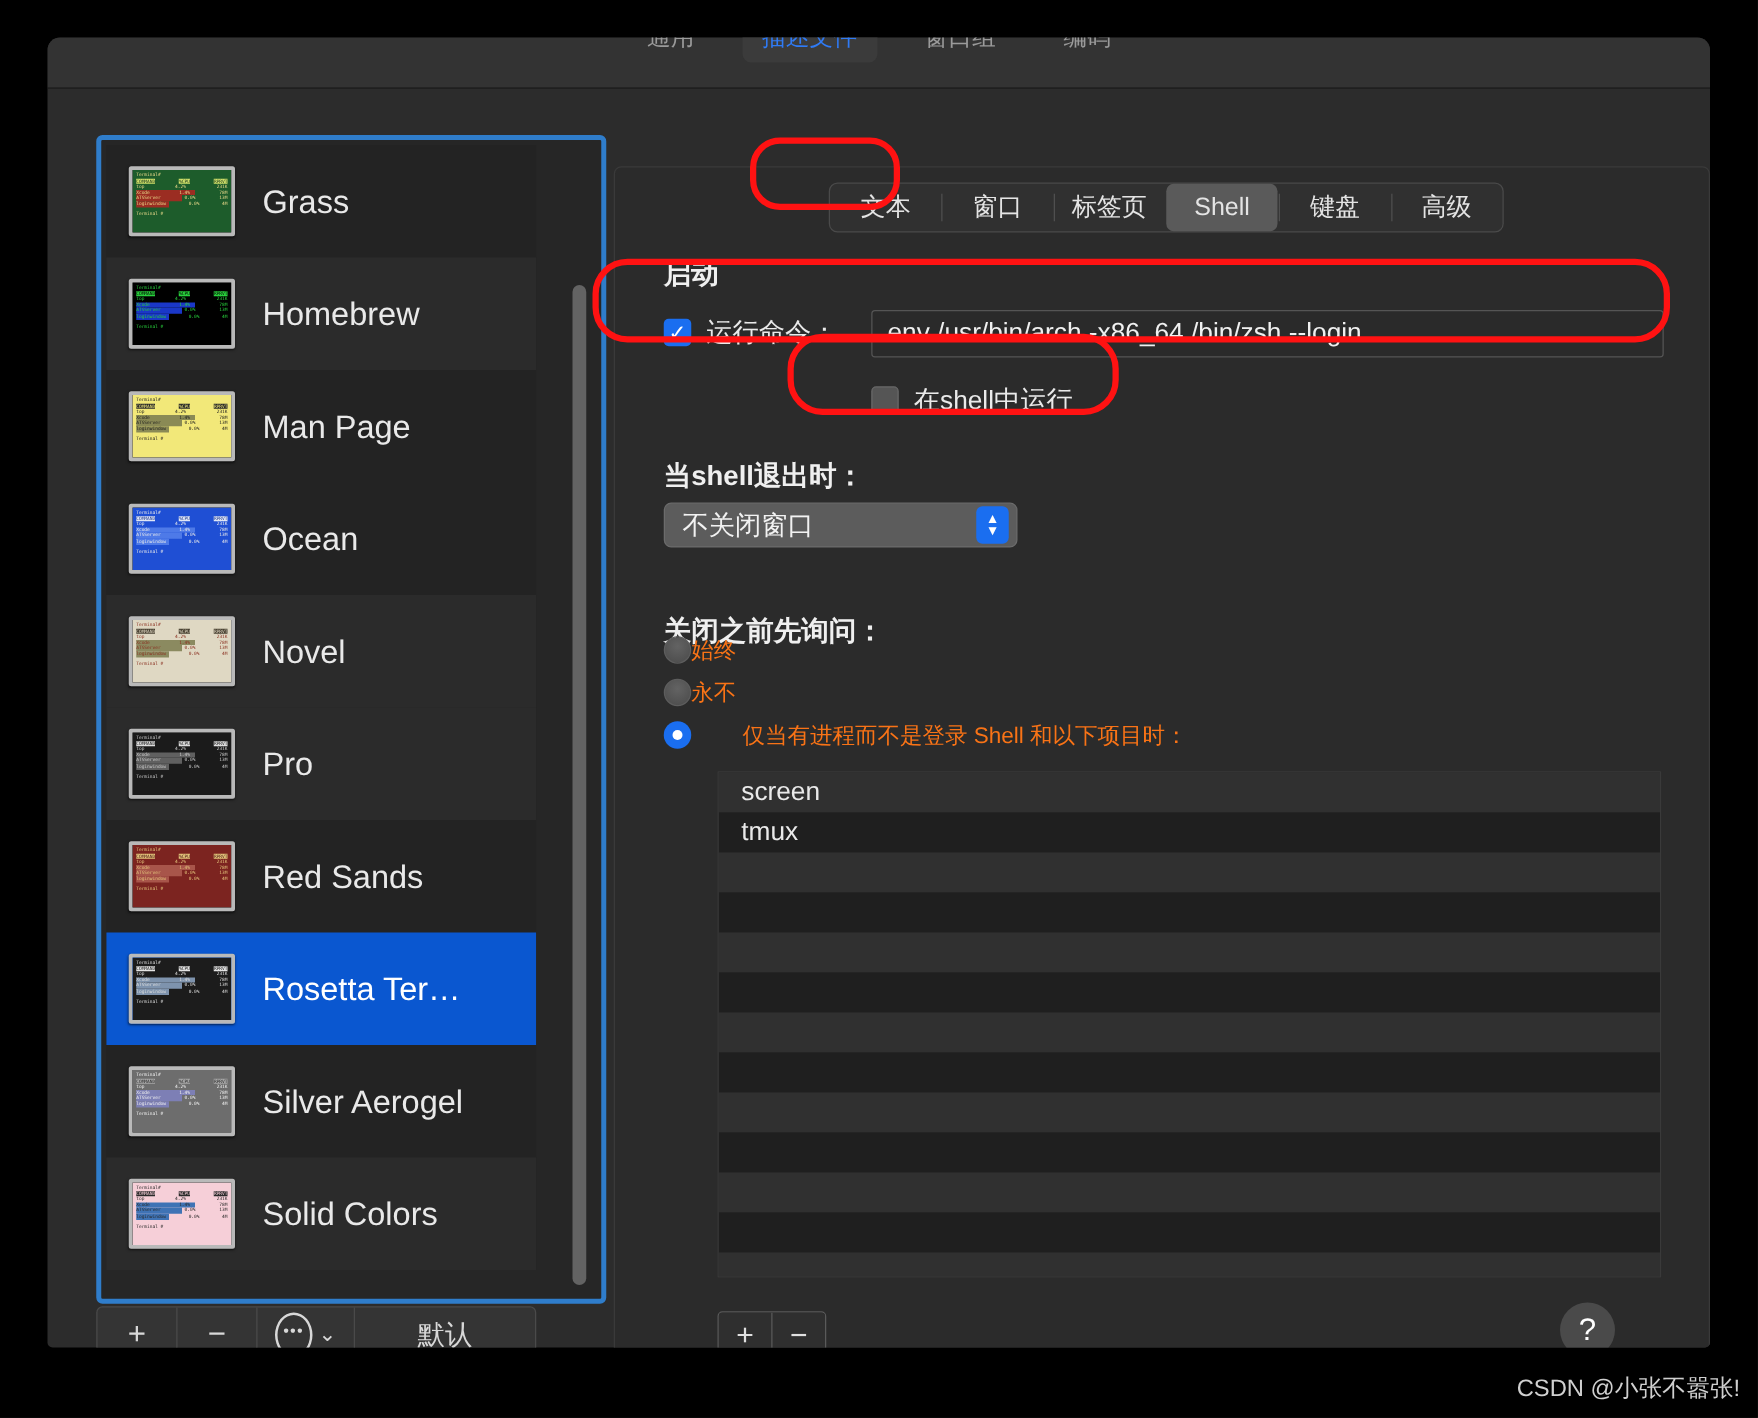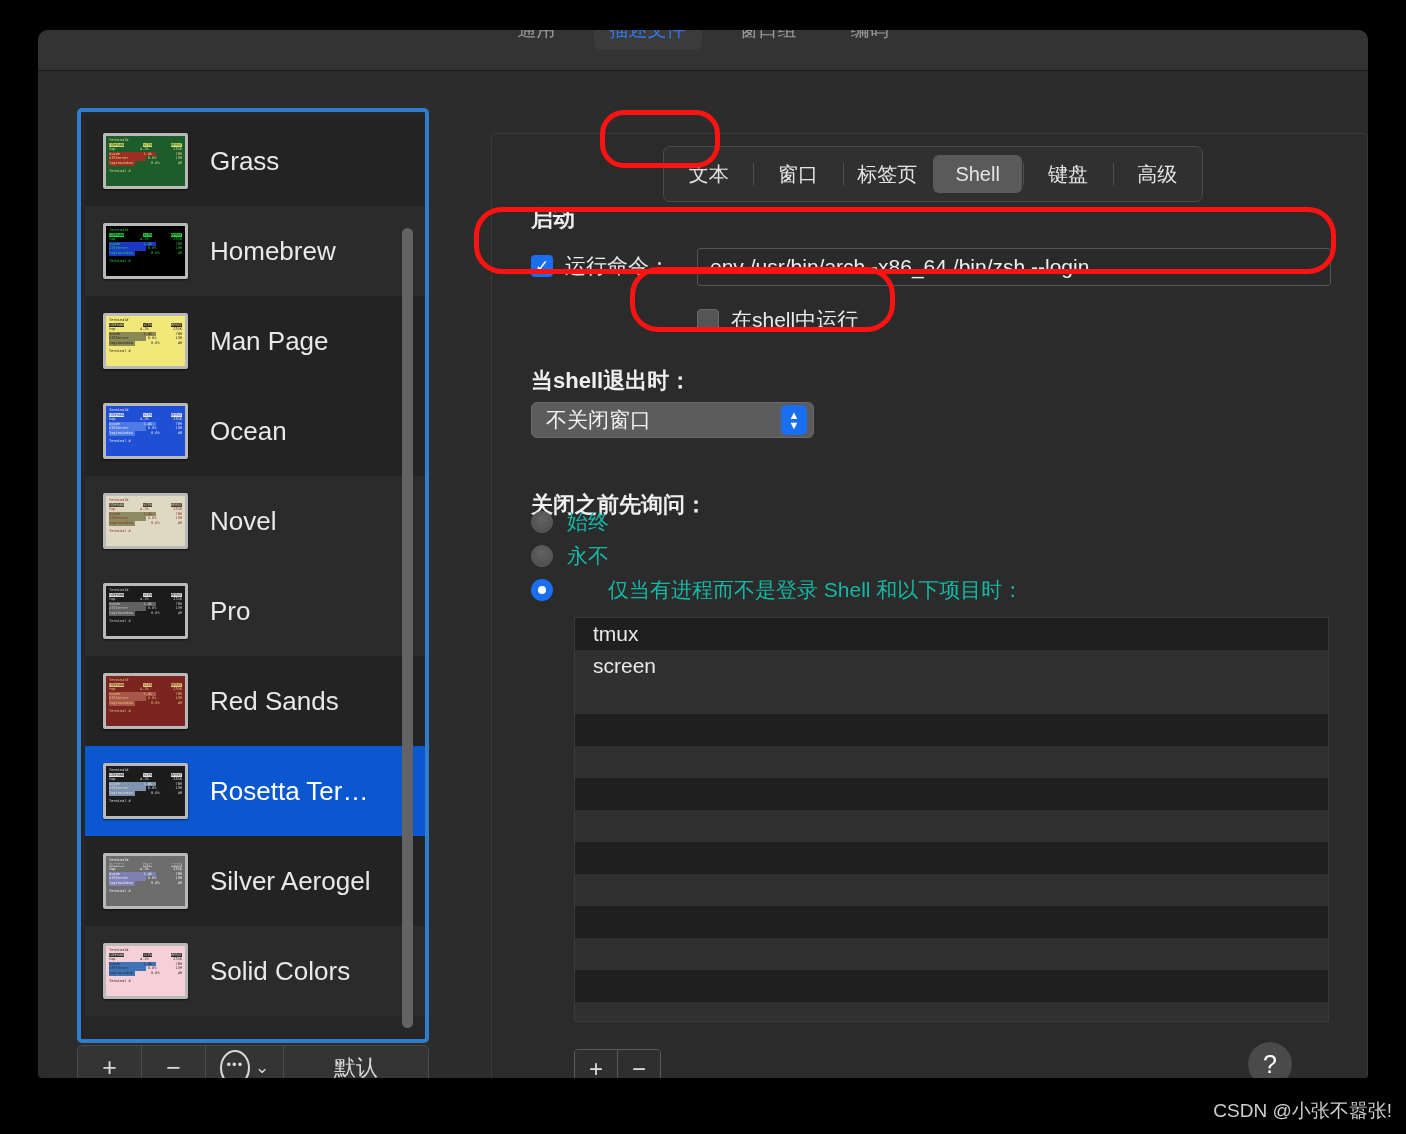--- a/index.html
+++ b/index.html
@@ -12,21 +12,21 @@
   .toolbar{position:absolute;left:0;top:0;width:100%;height:40px;background:#333333;}
   .toolbar-sep{position:absolute;left:0;top:40px;width:100%;height:1px;background:#1b1b1b;}
 
   .outer-tabs{position:absolute;left:0;top:-24px;width:100%;height:48px;display:flex;justify-content:center;
               align-items:center;gap:22px;}
   .otab{font-size:19px;color:#9a9a9a;padding:7px 16px;border-radius:7px;}
   .otab.active{color:#2f7bf6;background:#3b3b3b;}
 
   
   .sidebar-wrap{position:absolute;left:39px;top:78px;width:352px;height:935px;}
-  .sidebar{position:absolute;left:0;top:0;width:352px;height:935px;background:#262626;
+  .sidebar{position:absolute;left:0;top:0;width:408px;height:935px;background:#262626;
            border:4px solid #2f7dcb;border-radius:5px;box-sizing:border-box;overflow:hidden;}
   .list-scroll{position:absolute;left:4px;top:4px;width:344px;height:927px;overflow:hidden;}
   .prof-row{position:relative;height:90px;display:flex;align-items:center;padding-left:18px;box-sizing:border-box;}
   .prof-row.odd{background:#232323;}
   .prof-row.even{background:#2b2b2b;}
   .prof-row.sel{background:#0a57d0;}
   .thumb{width:85px;height:56px;border:3px solid #b9b9b9;border-radius:2px;box-sizing:border-box;
          position:relative;overflow:hidden;flex:0 0 auto;box-shadow:0 1px 2px rgba(0,0,0,.6);}
   .th-inner{position:absolute;inset:0;font-family:"DejaVu Sans Mono",monospace;font-size:3.6px;line-height:4.6px;
             padding:2px 3px;box-sizing:border-box;}
@@ -45,21 +45,21 @@
   .sb-btn.w2{width:64px;}
   .sb-btn.w3{width:78px;gap:5px;font-size:17px;}
   .sb-btn.w4{flex:1;border-right:none;font-size:22px;}
   .dots-circle{width:26px;height:26px;border:2px solid #d8d8d8;border-radius:50%;display:flex;align-items:center;
                justify-content:center;font-size:13px;letter-spacing:1px;line-height:1;padding-bottom:6px;}
 
   
   .pane{position:absolute;left:453px;top:103px;width:877px;height:980px;background:#2b2b2b;
         border:1px solid #3a3a3a;border-radius:6px;box-sizing:border-box;}
 
-  .inner-tabs{position:absolute;left:171px;top:12px;width:540px;height:56px;background:#303030;
+  .inner-tabs{position:absolute;left:171px;top:12px;width:540px;height:40px;background:#303030;
               border:1px solid #4a4a4a;border-radius:7px;display:flex;align-items:center;box-sizing:border-box;}
   .itab{flex:1;text-align:center;font-size:20px;color:#e4e4e4;position:relative;line-height:38px;}
   .itab + .itab:before{content:"";position:absolute;left:0;top:8px;height:22px;width:1px;background:#4f4f4f;}
   .itab.active{background:#5a5a5a;border-radius:6px;margin:1px;}
   .itab.active:before{display:none;}
 
   .section-title{position:absolute;font-size:22px;font-weight:bold;color:#efefef;}
 
   .cb{width:22px;height:22px;border-radius:4px;display:inline-flex;align-items:center;justify-content:center;
       flex:0 0 auto;}
@@ -74,21 +74,21 @@
   .combo{background:#5c5c5c;border-radius:6px;color:#f2f2f2;font-size:21px;
          display:flex;align-items:center;justify-content:space-between;padding:0 6px 0 14px;box-sizing:border-box;
          border:1px solid #6b6b6b;gap:10px;}
   .combo-arrow{width:26px;height:30px;background:#1a6ef0;border-radius:5px;display:flex;flex-direction:column;
                align-items:center;justify-content:center;color:#fff;font-size:11px;line-height:10px;}
 
   .radio{width:22px;height:22px;border-radius:50%;flex:0 0 auto;display:inline-flex;align-items:center;justify-content:center;}
   .radio.off{background:radial-gradient(circle at 50% 35%,#636363,#4a4a4a);border:1px solid #5d5d5d;box-sizing:border-box;}
   .radio.on{background:#1a6ef0;}
   .radio.on .dot{width:8px;height:8px;border-radius:50%;background:#fff;}
-  .radio-label{font-size:21px;color:#14b8a6;margin-left:14px;}
+  .radio-label{font-size:18px;color:#f97316;}
 
   .listbox{position:absolute;left:82px;top:483px;width:755px;height:405px;background:#242424;
            border:1px solid #3a3a3a;overflow:hidden;box-sizing:border-box;}
   .lrow{height:32px;line-height:32px;padding-left:18px;font-size:21px;color:#e9e9e9;box-sizing:border-box;}
   .lrow.a{background:#303030;}
   .lrow.b{background:#1f1f1f;}
 
   .pm-group{position:absolute;left:82px;top:915px;display:flex;border:1px solid #5a5a5a;border-radius:4px;overflow:hidden;}
   .pm-btn{width:42px;height:38px;display:flex;align-items:center;justify-content:center;color:#e0e0e0;font-size:24px;background:#2f2f2f;}
   .pm-btn + .pm-btn{border-left:1px solid #5a5a5a;}
@@ -569,22 +569,22 @@
         <span class="radio-label">永不</span>
       </div>
       <div style="position:absolute;left:39px;top:442px;display:flex;align-items:center;gap:41px;">
         <span class="radio on">
             <span class="dot"></span>
           </span>
         <span class="radio-label">仅当有进程而不是登录 Shell 和以下项目时：</span>
       </div>
 
       <div class="listbox" id="process-list">
+          <div class="lrow a">screen</div>
           <div class="lrow b">tmux</div>
-          <div class="lrow a">screen</div>
           <div class="lrow a"></div>
           <div class="lrow b"></div>
           <div class="lrow a"></div>
           <div class="lrow b"></div>
           <div class="lrow a"></div>
           <div class="lrow b"></div>
           <div class="lrow a"></div>
           <div class="lrow b"></div>
           <div class="lrow a"></div>
           <div class="lrow b"></div>

